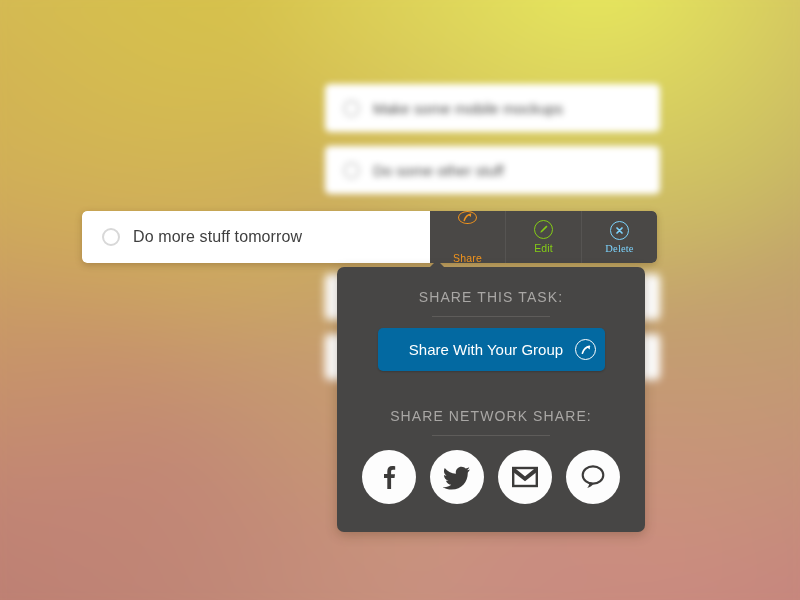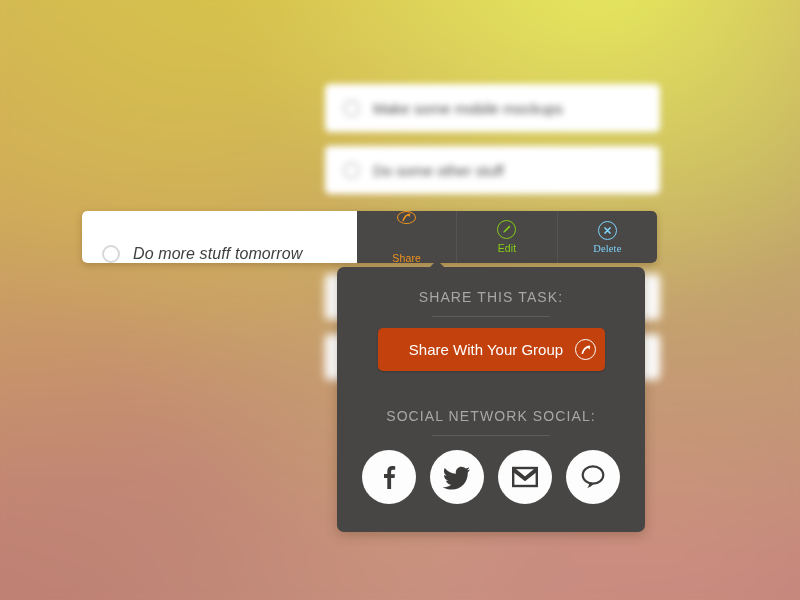--- a/index.html
+++ b/index.html
@@ -70,27 +70,26 @@
     left: 82px;
     top: 211px;
     width: 575px;
     height: 52px;
     border-radius: 5px;
     overflow: hidden;
     box-shadow: 0 2px 7px rgba(90,60,20,0.30);
     display: flex;
   }
   #task-card {
-    width: 275px;
+    width: 348px;
     height: 100%;
     background: #ffffff;
     display: flex;
-    align-items: flex-end;
+    align-items: center;
     border-radius: 5px 0 0 5px;
-    font-style: italic;
   }
   #task-check {
     width: 18px; height: 18px;
     margin-left: 20px;
     border: 2px solid #d8d8d8;
     border-radius: 50%;
     flex: none;
   }
   #task-label {
     margin-left: 13px;
@@ -170,21 +169,21 @@
   }
 
   #share-task-title { margin-top: 22px; }
 
   #share-group-btn {
     position: absolute;
     left: 41px;
     top: 61px;
     width: 227px;
     height: 43px;
-    background: #c2410c;
+    background: #0369a1;
     border: none;
     border-radius: 5px;
     color: #ffffff;
     font-family: "Liberation Sans", sans-serif;
     font-size: 15px;
     display: flex;
     align-items: center;
     justify-content: center;
     gap: 12px;
     cursor: pointer;
@@ -299,21 +298,21 @@
       <span>Share With Your Group</span>
       <span class="ic">
         <svg width="12" height="12" viewBox="0 0 11 11">
           <path d="M2.2 8.4 C3.6 4.2 6.2 2.6 8.6 2.2" stroke="#ffffff" stroke-width="1.5" fill="none" stroke-linecap="round"></path>
           <path d="M8.9 1.9 L9.1 5.0 L6.2 3.0 Z" fill="#ffffff"></path>
         </svg>
       </span>
     </button>
 
     <div id="social-title">
-      <div class="sect-title">SOCIAL NETWORK SOCIAL:</div>
+      <div class="sect-title">SHARE NETWORK SHARE:</div>
       <div class="sect-rule"></div>
     </div>
 
     <div id="social-row">
 
       <button class="social-btn">
         <span>
           <svg width="26" height="26" viewBox="0 0 26 26">
             <path d="M15.1 25 V14.1 h3.4 l0.5-3.9 h-3.9 V7.7 c0-1.1 0.3-1.9 1.9-1.9 H19.2 V2.3 C18.8 2.25 17.6 2.1 16.2 2.1 c-2.9 0-4.9 1.8-4.9 5.1 v2.9 H8 v3.9 h3.3 V25 Z" fill="#3c3b3a"></path>
           </svg>

